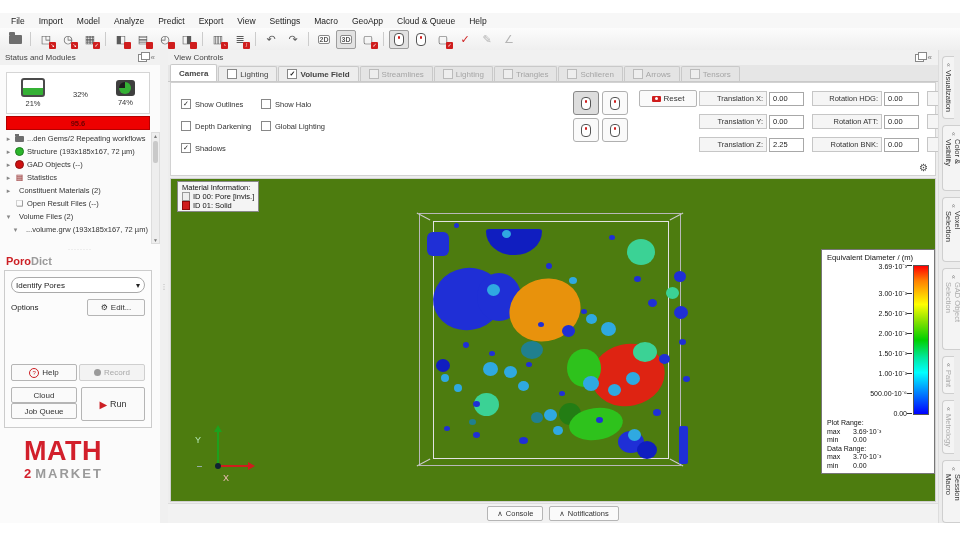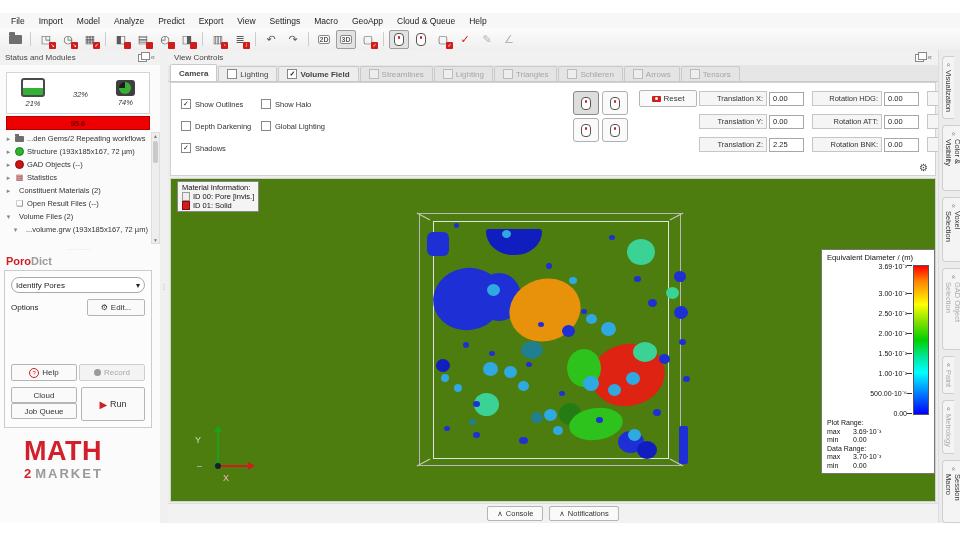--- a/index.html
+++ b/index.html
@@ -20,21 +20,21 @@
   .tb-mouse:before{content:"";position:absolute;top:2px;left:3px;width:2px;height:3px;background:#cf1d1d;border-radius:1px;}
   .red{color:#cf1d1d;}
   
   .left-panel{position:absolute;left:0;top:50px;width:160px;height:473px;background:#fbfbfb;border-right:1px solid #ddd;}
   .panel-header{height:15px;display:flex;align-items:center;padding:0 5px;font-size:8px;color:#444;background:#f1f1f1;}
   .hdr-icons{margin-left:auto;display:flex;align-items:center;gap:4px;color:#777;}
   .win-ic{width:7px;height:6px;border:1px solid #888;position:relative;background:#fff;}
   .win-ic:before{content:"";position:absolute;left:2px;top:-3px;width:7px;height:6px;border:1px solid #888;background:#fff;}
   .stats-row{position:absolute;left:6px;top:22px;right:10px;height:40px;border:1px solid #d5d5d5;background:#fff;display:flex;justify-content:space-around;}
   .stat{display:flex;flex-direction:column;align-items:center;justify-content:center;gap:2px;}
-  .stat .pct{font-size:7.5px;color:#333;font-style:italic;}
+  .stat .pct{font-size:7.5px;color:#333;}
   .ic-cpu{width:20px;height:15px;border:2px solid #4a4a4a;border-radius:3px;background:linear-gradient(to top,#35b135 45%,#fff 45%);}
   .ic-disk{width:19px;height:16px;background:#3f3f3f;border-radius:3px;display:flex;align-items:center;justify-content:center;}
   .ic-disk i{display:block;width:12px;height:12px;border-radius:50%;background:conic-gradient(#35b135 0 74%,#1d1d1d 74% 100%);}
   .progressbar{position:absolute;left:6px;top:66px;right:10px;height:12px;background:#ee0000;border:1px solid #b40000;display:flex;align-items:center;justify-content:center;color:#6d0000;font-size:7.5px;font-weight:bold;}
   .tree{position:absolute;left:2px;top:82px;right:8px;height:110px;background:#fbfbfb;}
   .tree-row{display:flex;align-items:center;height:13px;padding-left:3px;gap:3px;font-size:7.5px;color:#333;white-space:nowrap;overflow:hidden;}
   .tw{width:7px;color:#888;font-size:7px;text-align:center;flex:none;}
   .ti{width:9px;flex:none;display:flex;align-items:center;justify-content:center;}
   .dot{width:7px;height:7px;border-radius:50%;}
   .dot.green{background:#2bb52b;border:1px solid #1d7d1d;}

